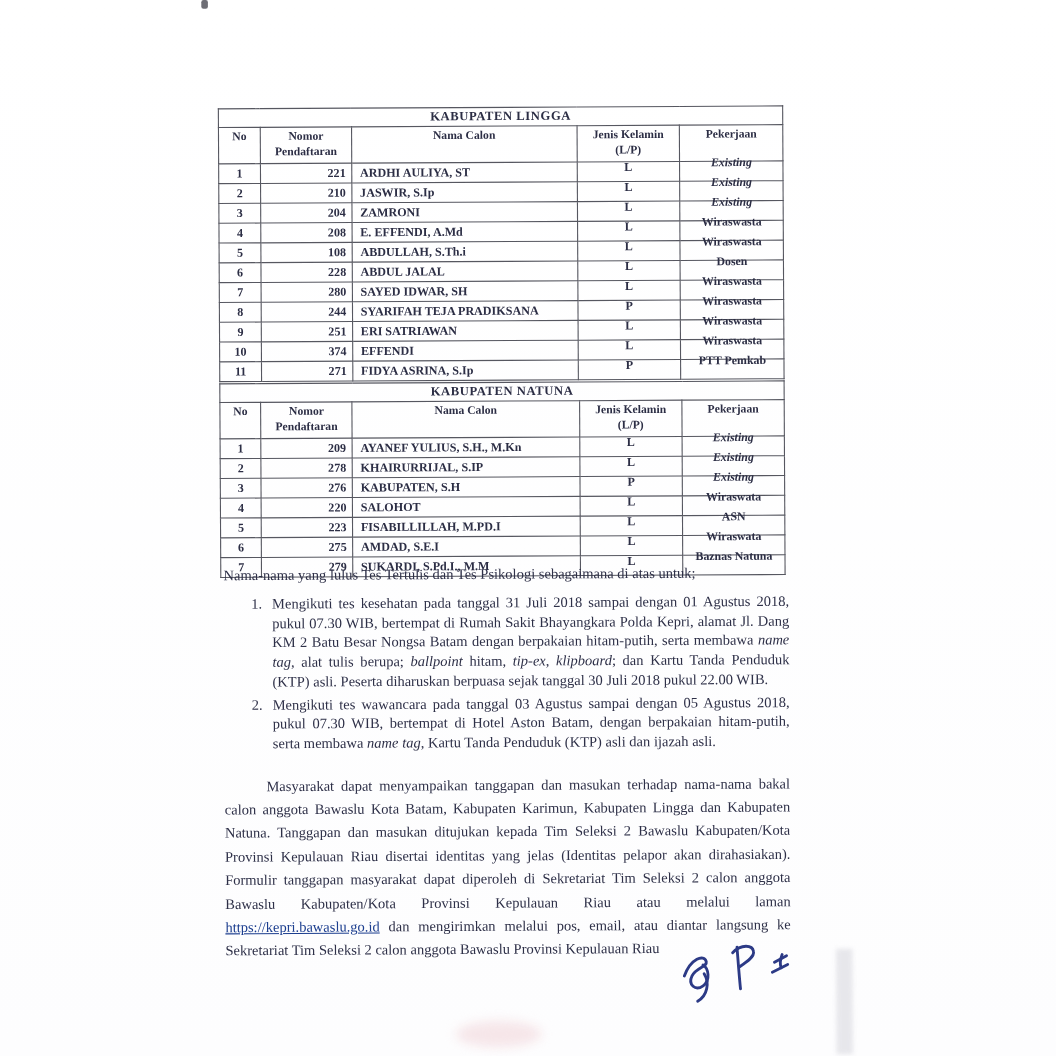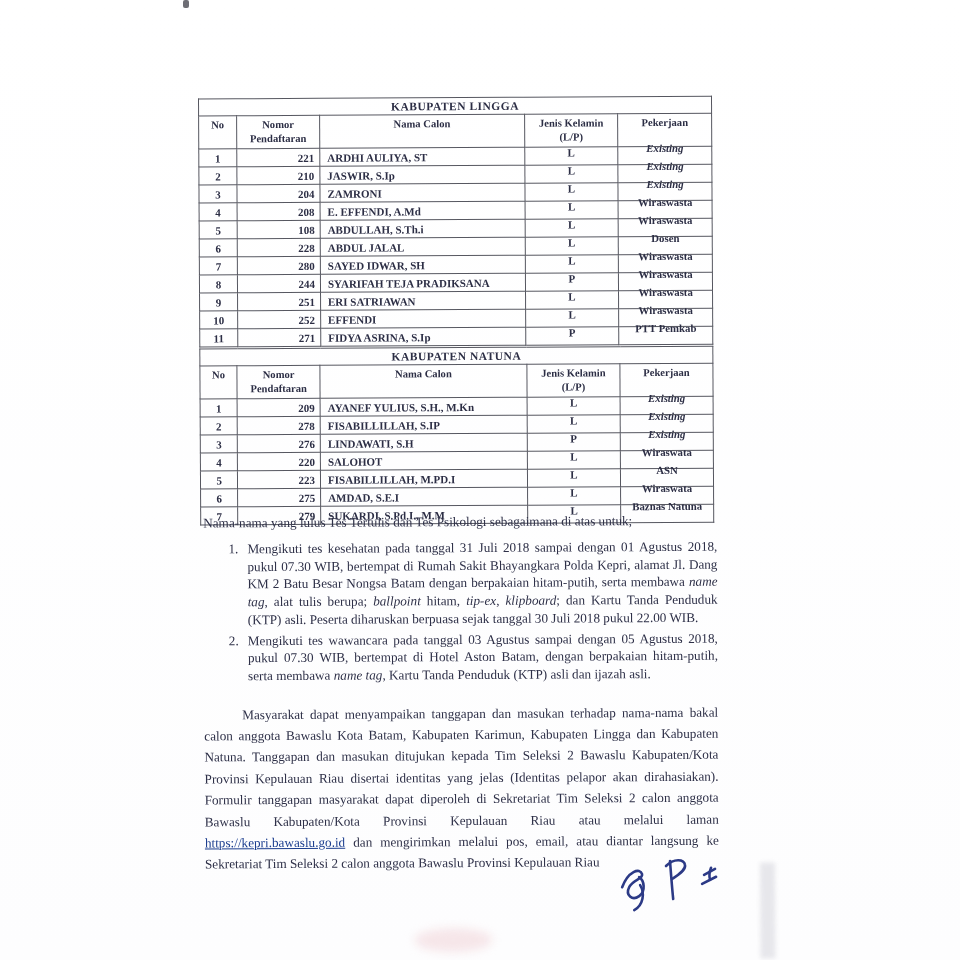--- a/index.html
+++ b/index.html
@@ -177,21 +177,21 @@
             </tr>
             <tr>
               <td class="c-no"><span>9</span></td>
               <td class="c-nomor"><span>251</span></td>
               <td class="c-nama"><span>ERI SATRIAWAN</span></td>
               <td class="c-jenis"><span>L</span></td>
               <td class="c-pekerjaan"><span>Wiraswasta</span></td>
             </tr>
             <tr>
               <td class="c-no"><span>10</span></td>
-              <td class="c-nomor"><span>252</span></td>
+              <td class="c-nomor"><span>374</span></td>
               <td class="c-nama"><span>EFFENDI</span></td>
               <td class="c-jenis"><span>L</span></td>
               <td class="c-pekerjaan"><span>Wiraswasta</span></td>
             </tr>
             <tr>
               <td class="c-no"><span>11</span></td>
               <td class="c-nomor"><span>271</span></td>
               <td class="c-nama"><span>FIDYA ASRINA, S.Ip</span></td>
               <td class="c-jenis"><span>P</span></td>
               <td class="c-pekerjaan"><span>PTT Pemkab</span></td>
@@ -224,28 +224,28 @@
             <tr>
               <td class="c-no"><span>1</span></td>
               <td class="c-nomor"><span>209</span></td>
               <td class="c-nama"><span>AYANEF YULIUS, S.H., M.Kn</span></td>
               <td class="c-jenis"><span>L</span></td>
               <td class="c-pekerjaan"><span class="em">Existing</span></td>
             </tr>
             <tr>
               <td class="c-no"><span>2</span></td>
               <td class="c-nomor"><span>278</span></td>
-              <td class="c-nama"><span>FISABILLILLAH, S.IP</span></td>
+              <td class="c-nama"><span>KHAIRURRIJAL, S.IP</span></td>
               <td class="c-jenis"><span>L</span></td>
               <td class="c-pekerjaan"><span class="em">Existing</span></td>
             </tr>
             <tr>
               <td class="c-no"><span>3</span></td>
               <td class="c-nomor"><span>276</span></td>
-              <td class="c-nama"><span>LINDAWATI, S.H</span></td>
+              <td class="c-nama"><span>KABUPATEN, S.H</span></td>
               <td class="c-jenis"><span>P</span></td>
               <td class="c-pekerjaan"><span class="em">Existing</span></td>
             </tr>
             <tr>
               <td class="c-no"><span>4</span></td>
               <td class="c-nomor"><span>220</span></td>
               <td class="c-nama"><span>SALOHOT</span></td>
               <td class="c-jenis"><span>L</span></td>
               <td class="c-pekerjaan"><span>Wiraswata</span></td>
             </tr>

